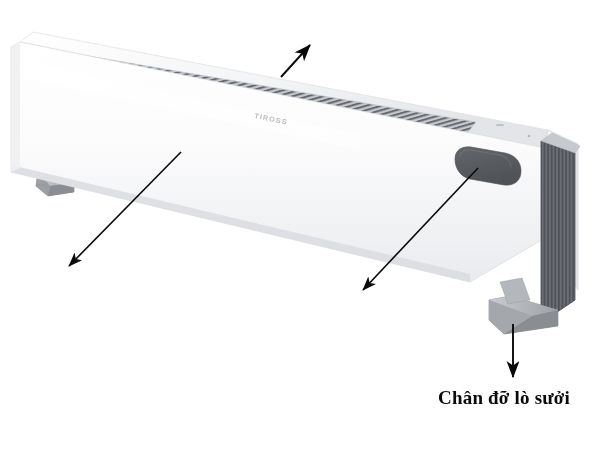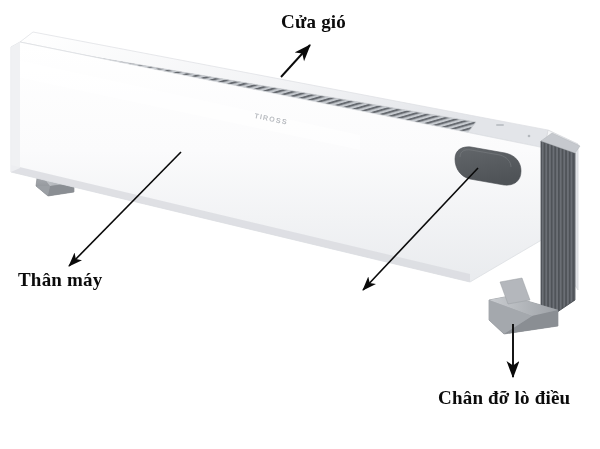--- a/index.html
+++ b/index.html
@@ -195,20 +195,18 @@
 
     <g>
       <line x1="478" y1="168" x2="363" y2="290" stroke="#0a0a0a" stroke-width="1.6" marker-end="url(#arrowHead)"></line>
     </g>
 
     <g>
       <line x1="513" y1="324" x2="513" y2="377" stroke="#0a0a0a" stroke-width="1.9" marker-end="url(#arrowHead)"></line>
     </g>
   </svg>
 
-  <div class="callout-label" id="label-cua-gio">Cửa gió</div>
-
-  <div class="callout-label" id="label-than-may">Thân máy</div>
-
-
-  <div class="callout-label" id="label-chan-do">Chân đỡ lò điều</div>
+
+
+
+  <div class="callout-label" id="label-chan-do">Chân đỡ lò sưởi</div>
 
 </div>
 
 </body></html>

